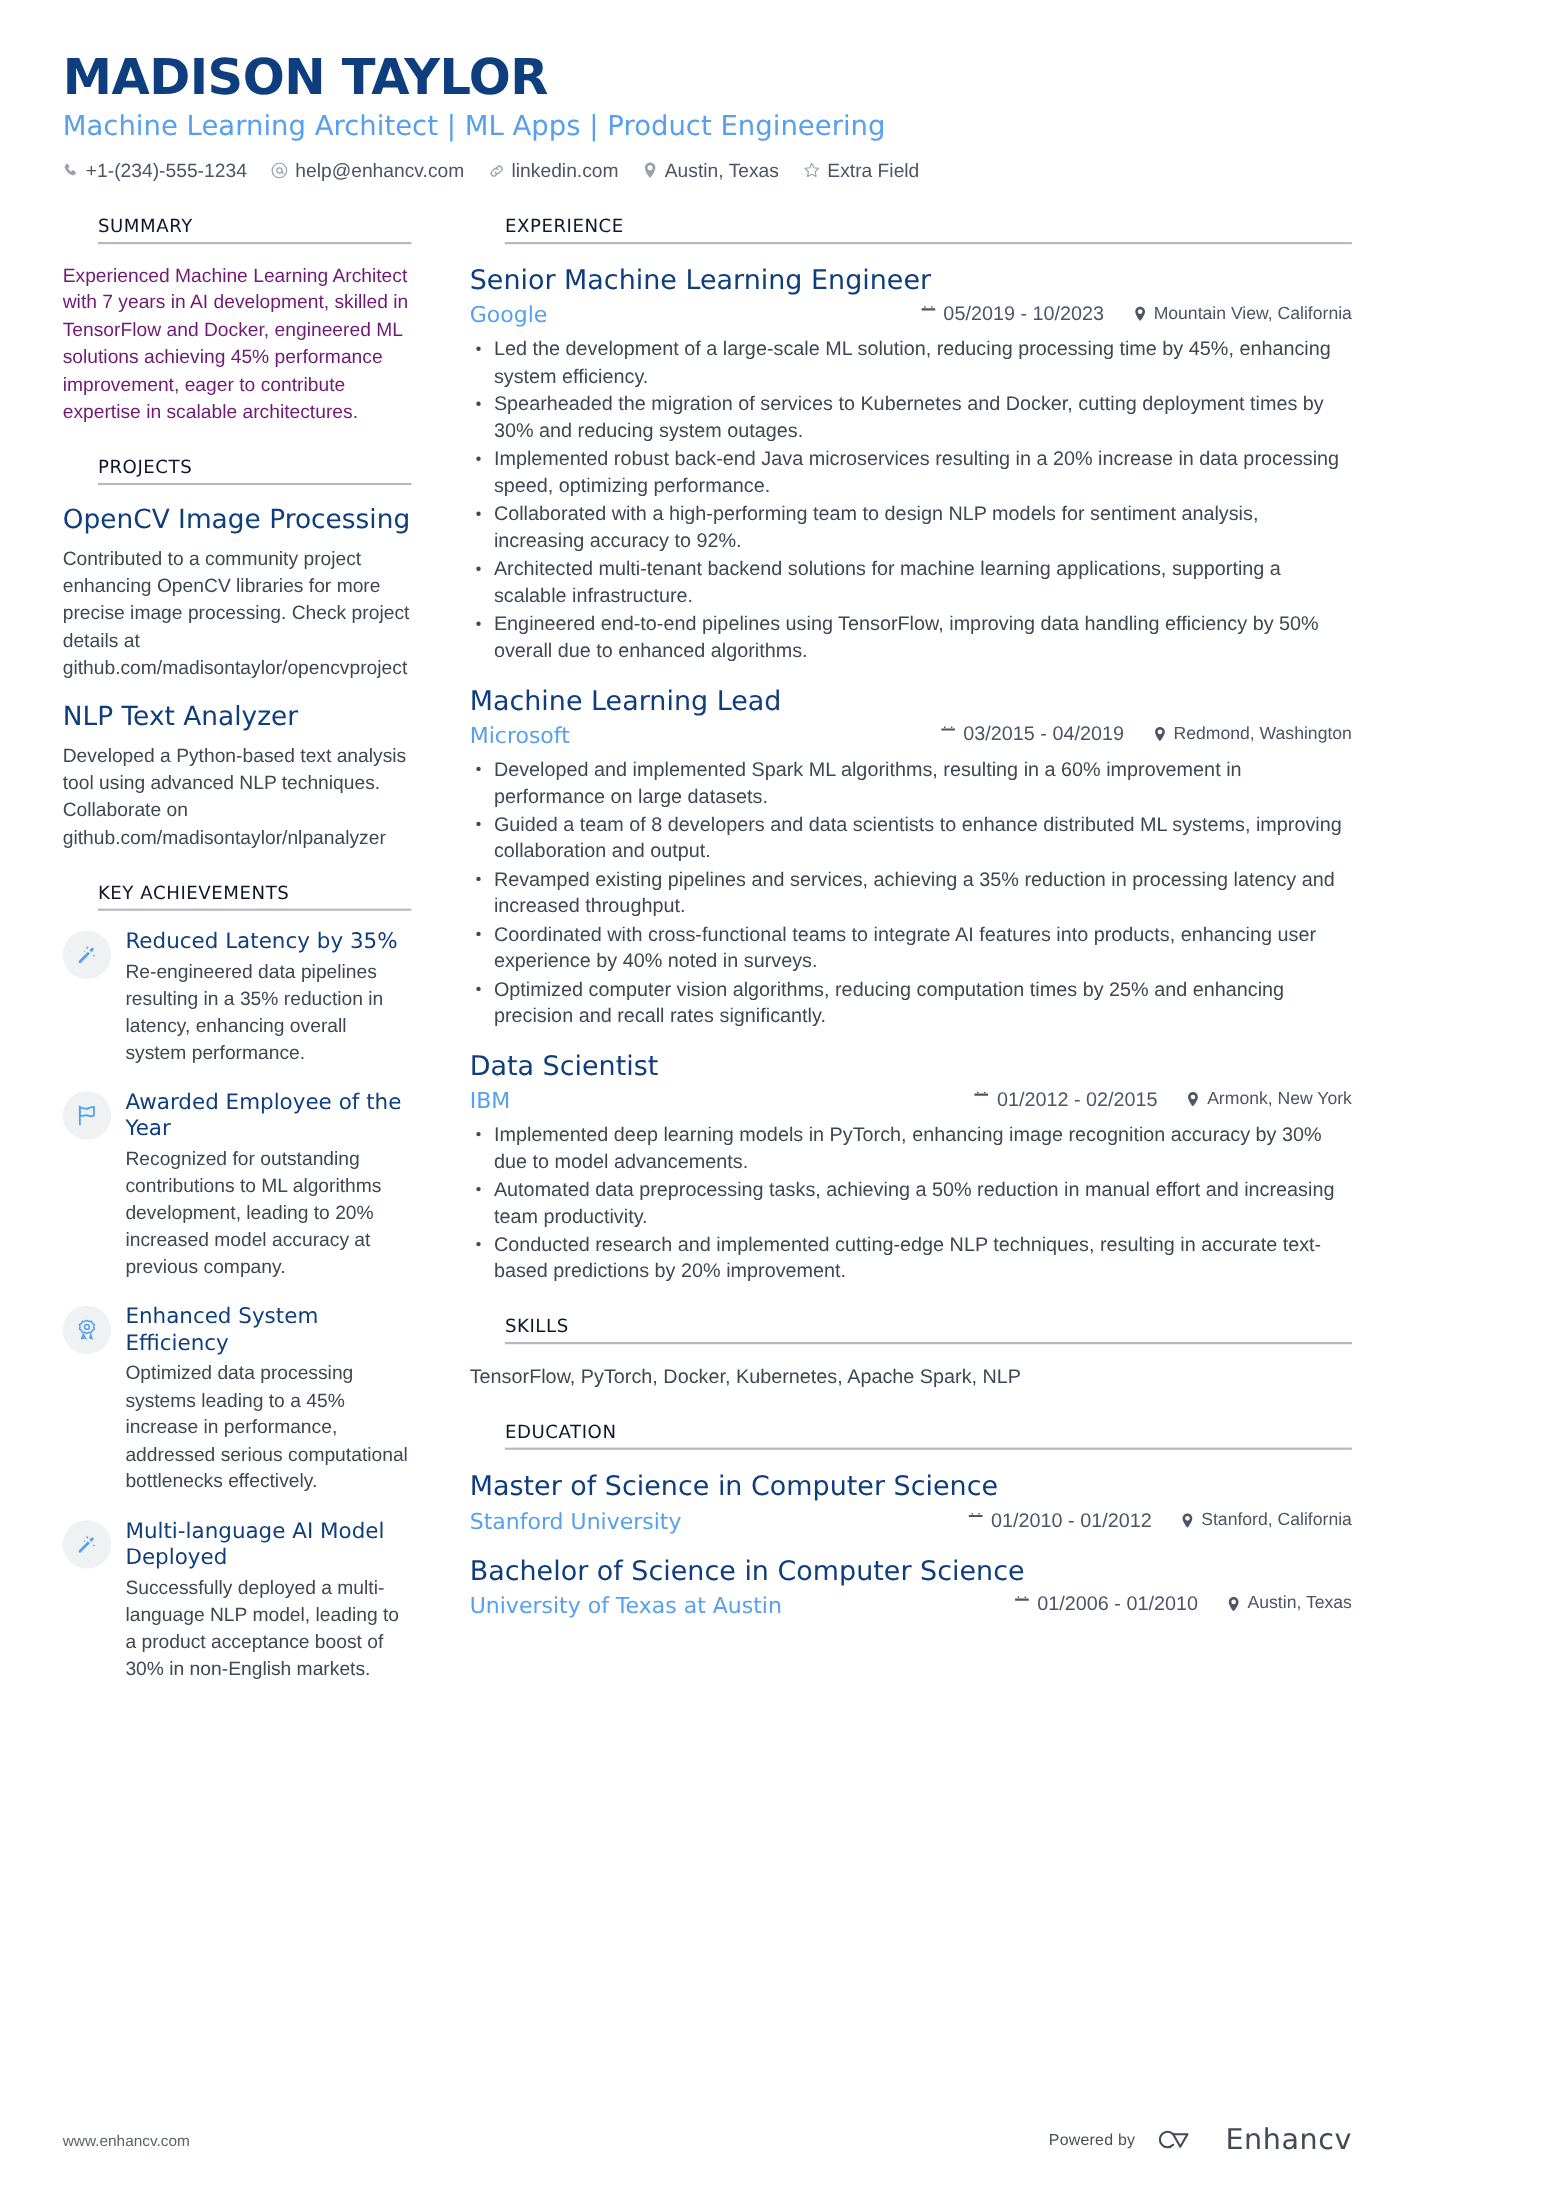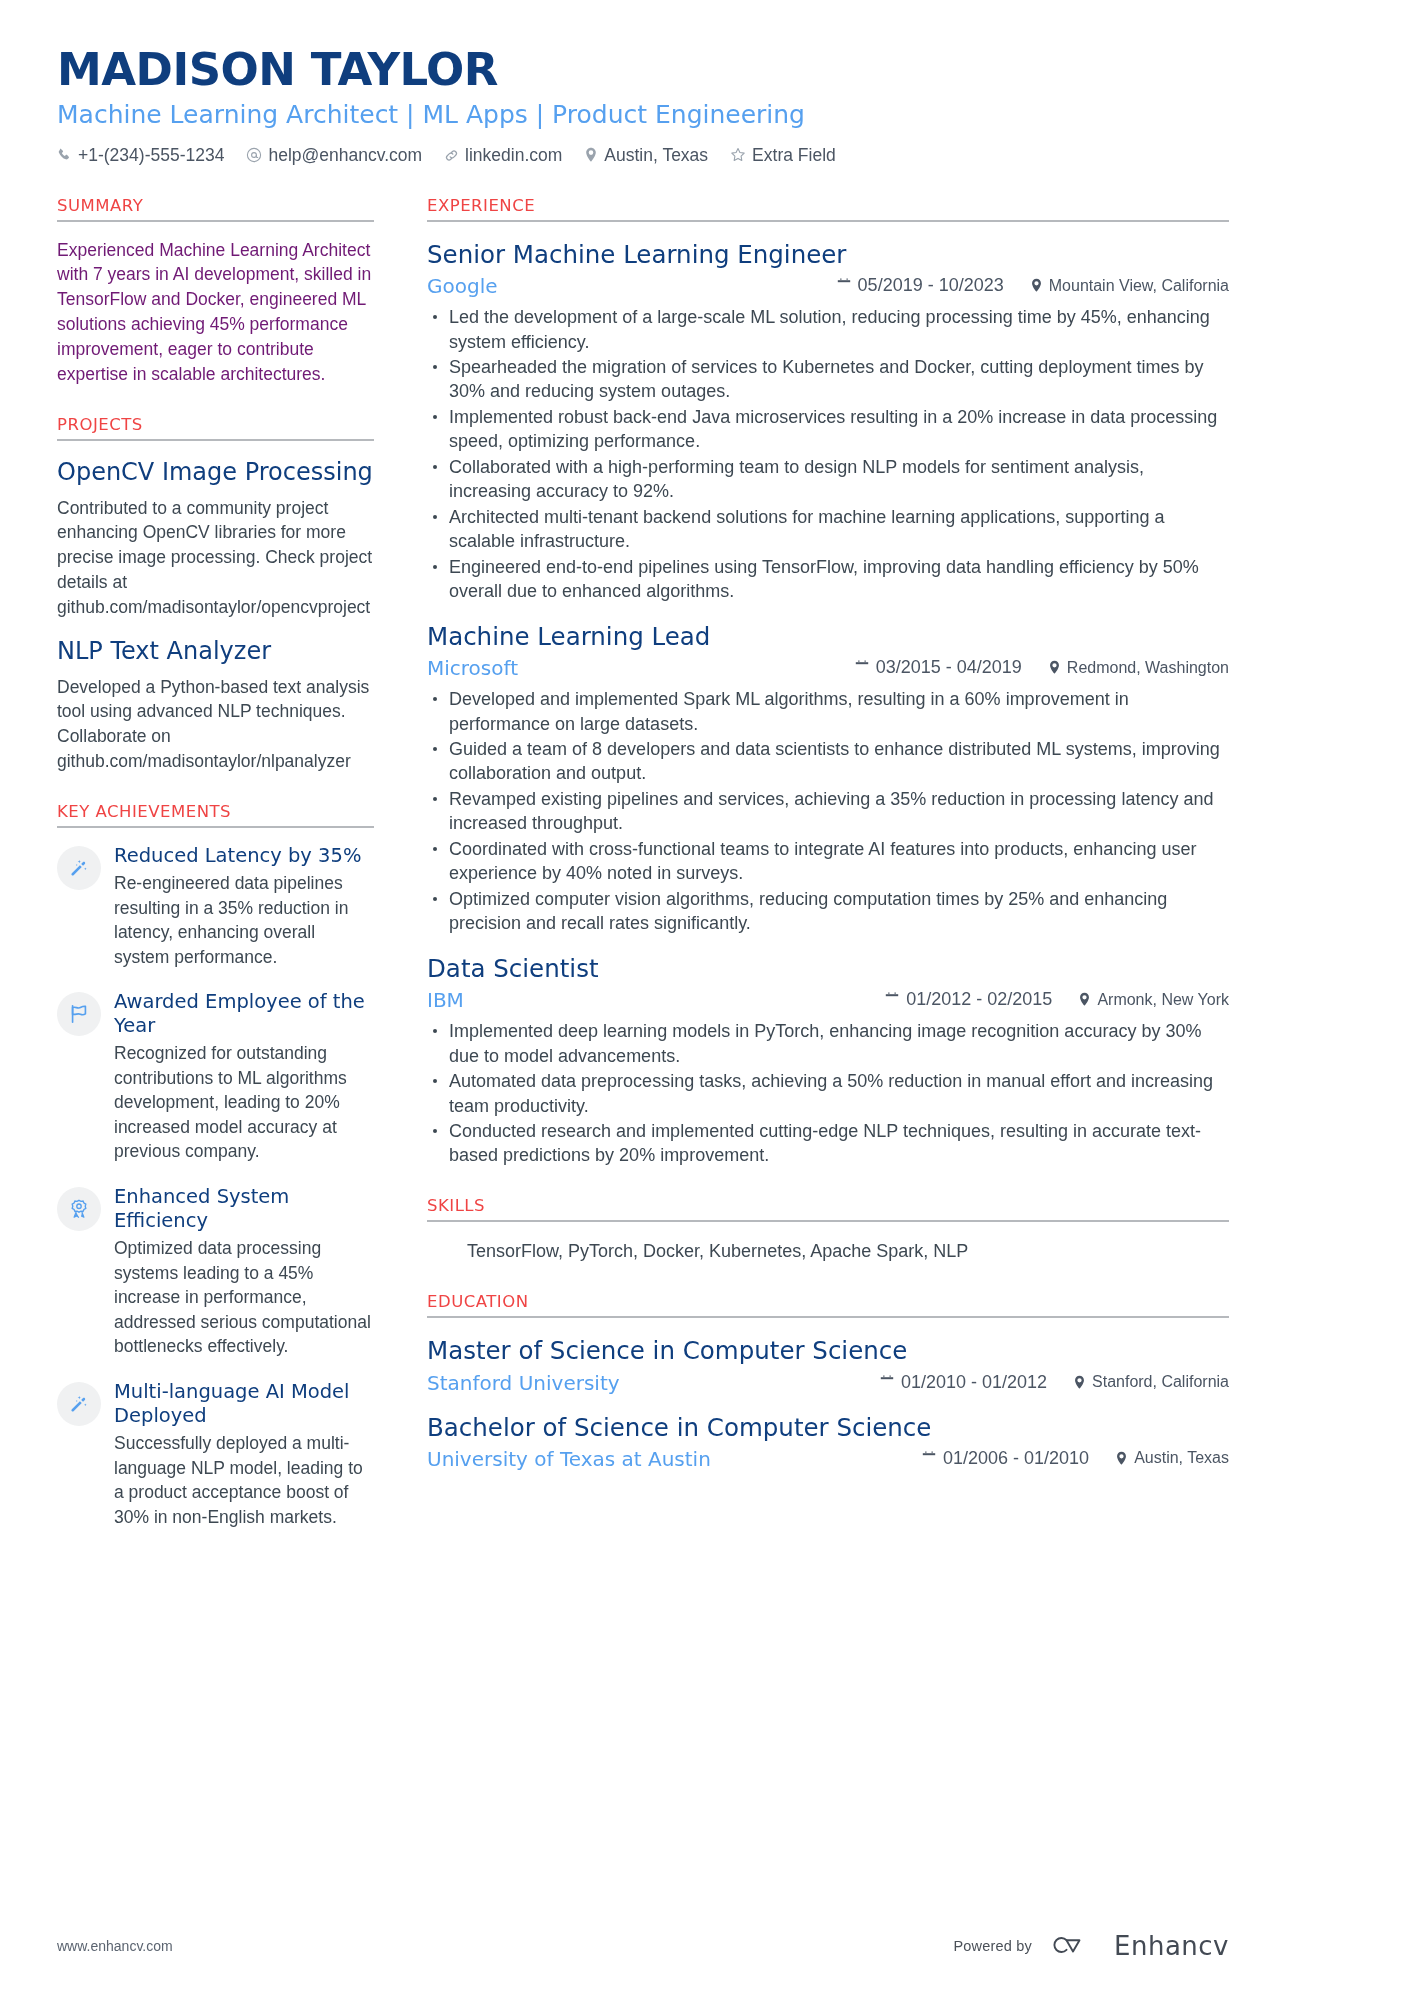--- a/index.html
+++ b/index.html
@@ -62,24 +62,25 @@
   }
   .col-left  { width: 317px; flex: 0 0 317px; }
   .col-gap   { width: 53px; flex: 0 0 53px; }
   .col-right { flex: 1 1 auto; min-width: 0; }
 
   
   .sec-title {
     font-family: "DejaVu Sans", sans-serif;
     font-size: 16.5px;
     letter-spacing: 0.5px;
-    color: #ef4444;
+    color: #0f172a;
     font-weight: 400;
     padding-bottom: 5px;
     border-bottom: 2.5px solid #b6b9bd;
+    margin-left: 32px;
   }
   .section { margin-bottom: 0; }
   .section + .section { margin-top: 28px; }
 
   
   .para {
     font-size: 17.5px;
     line-height: 1.42;
     color: #701a75;
     margin-top: 16px;
@@ -196,21 +197,20 @@
     width: 4px; height: 4px;
     border-radius: 50%;
     background: #3d4852;
   }
 
   .skills-text {
     font-size: 18px;
     line-height: 1.4;
     color: #3d4852;
     margin-top: 17px;
-    margin-left: 40px;
   }
 
   
   .footer {
     position: absolute;
     left: 57px; right: 57px;
     bottom: 34px;
     display: flex;
     align-items: center;
     justify-content: space-between;

